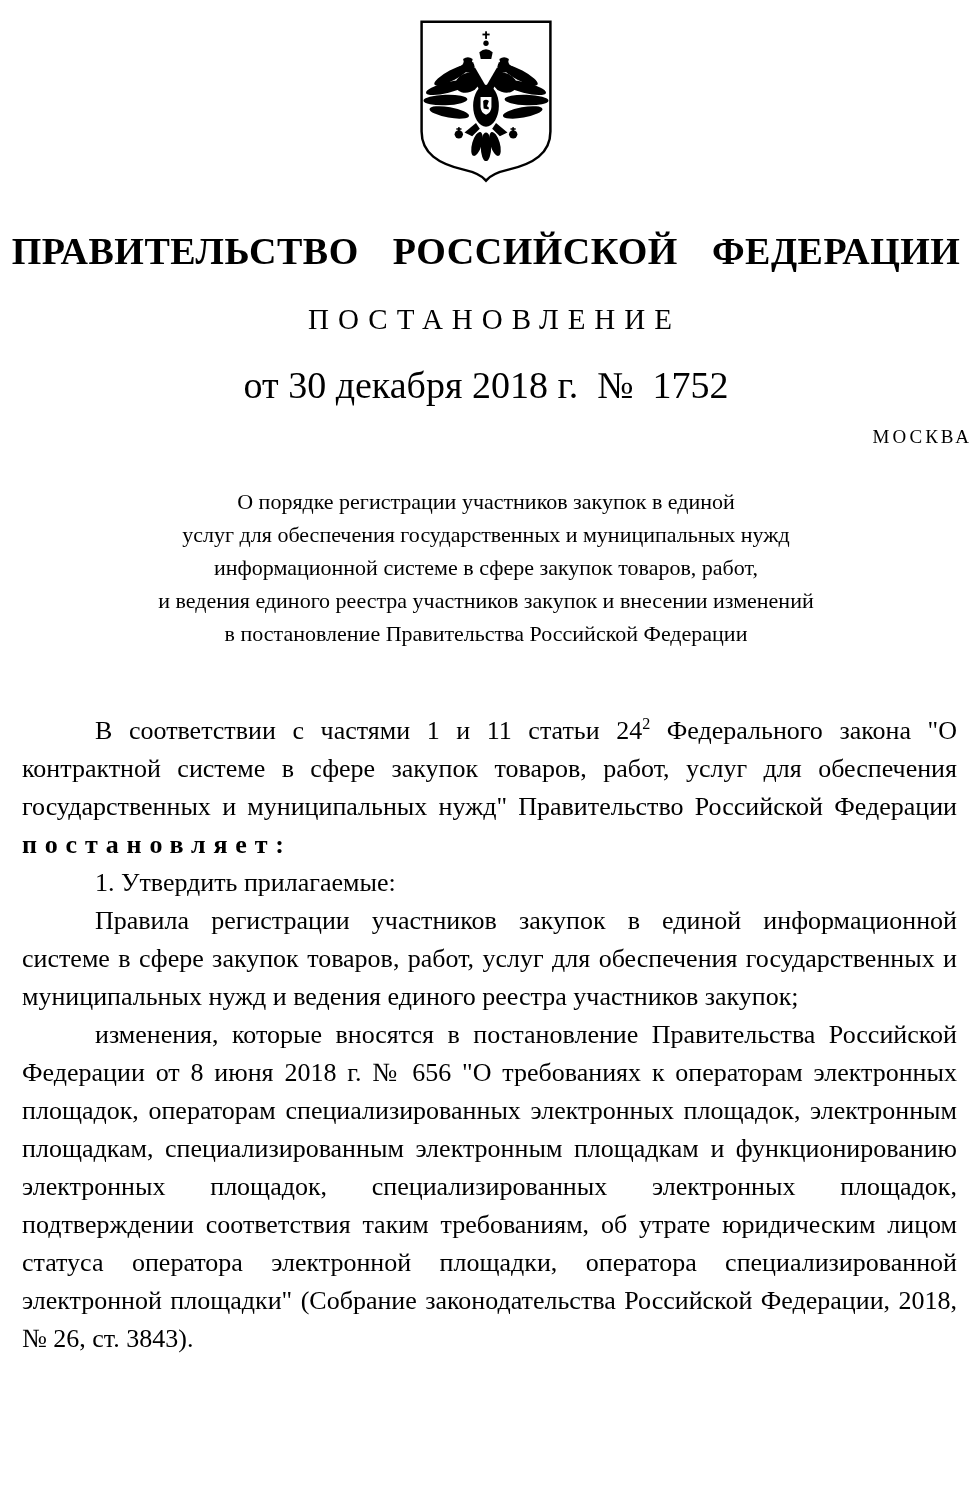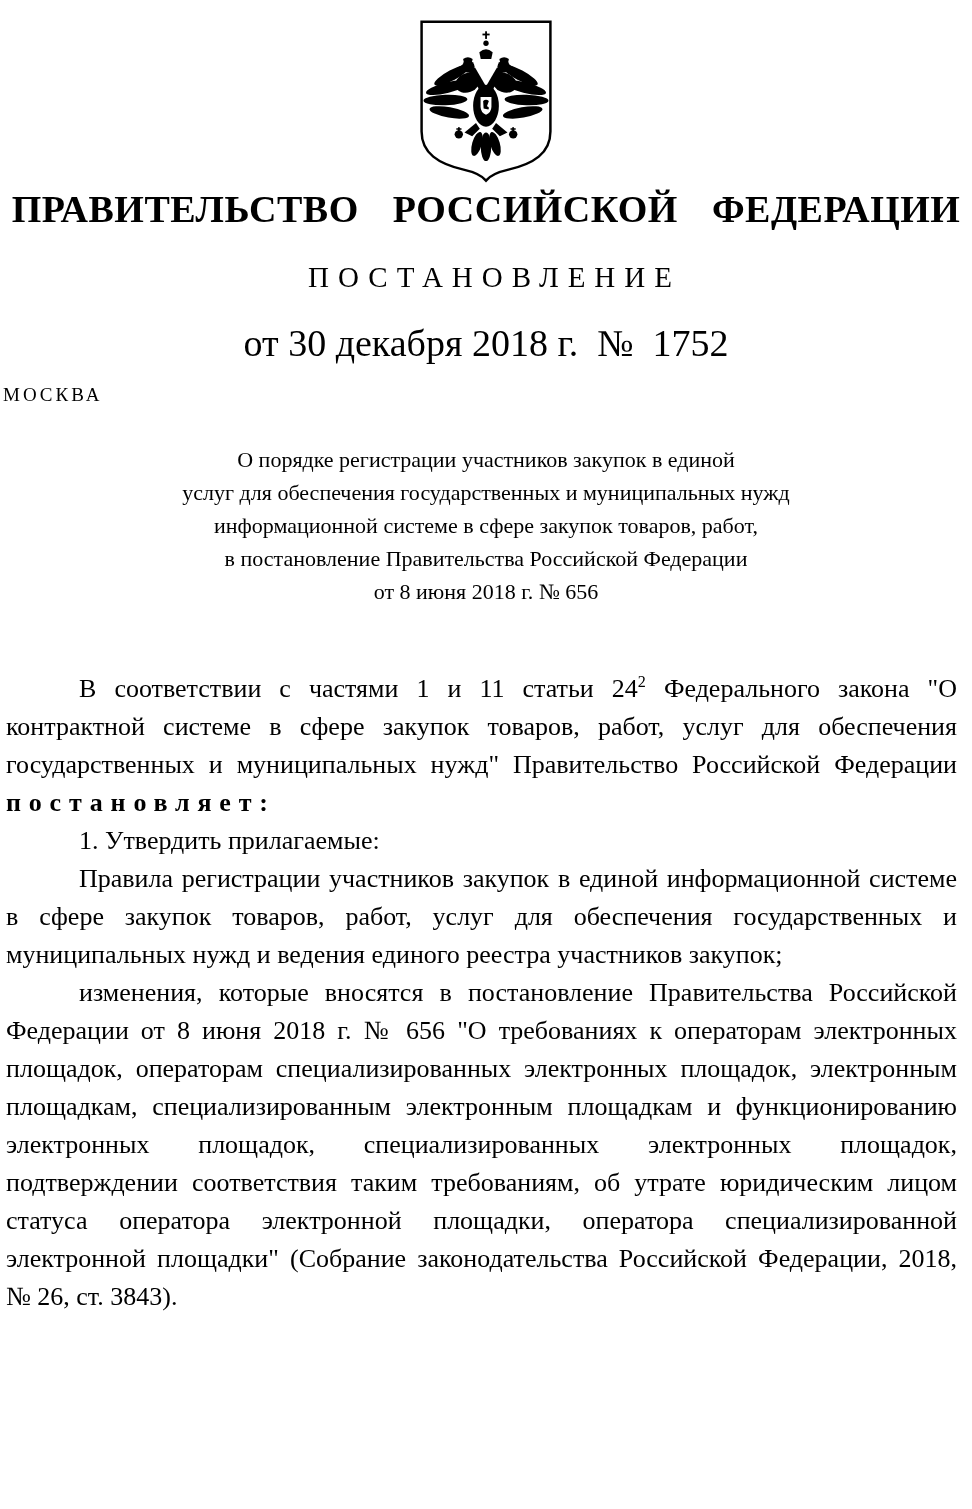--- a/index.html
+++ b/index.html
@@ -13,20 +13,21 @@
     font-family: "Liberation Serif", "DejaVu Serif", serif;
     overflow: hidden;
   }
   .emblem {
     display: block;
     width: 146px;
     height: 172px;
     margin: 14px auto 0;
   }
   .org-name {
+    margin-top: 42px;
     text-align: center;
     font-size: 38px;
     line-height: 46px;
     font-weight: bold;
     word-spacing: 24px;
     letter-spacing: 0.5px;
     white-space: nowrap;
   }
   .doc-type {
     margin-top: 28px;
@@ -39,36 +40,36 @@
   }
   .date-line {
     margin-top: 30px;
     text-align: center;
     font-size: 38px;
     line-height: 36px;
     white-space: pre;
   }
   .city {
     margin-top: 22px;
-    text-align: left;
+    text-align: right;
     font-size: 19px;
     line-height: 24px;
     letter-spacing: 3px;
     padding-left: 3px;
   }
   .title {
     margin-top: 36px;
     text-align: center;
     font-weight: normal;
     font-size: 22px;
     line-height: 33px;
   }
   .body-text {
     margin-top: 62px;
-    padding: 0 15px 0 6px;
+    padding: 0 15px 0 22px;
     font-size: 26px;
     line-height: 38px;
     text-align: justify;
   }
   .para {
     margin: 0;
     text-indent: 73px;
   }
   .decree-word {
     font-weight: bold;
@@ -123,22 +124,22 @@
   <div class="doc-type">ПОСТАНОВЛЕНИЕ</div>
 
   <div class="date-line">от 30 декабря 2018 г.  №  1752</div>
 
   <div class="city">МОСКВА</div>
 
   <div class="title">
     <div>О порядке регистрации участников закупок в единой</div>
     <div>услуг для обеспечения государственных и муниципальных нужд</div>
     <div>информационной системе в сфере закупок товаров, работ,</div>
+    <div>и ведения единого реестра участников закупок и внесении изменений</div>
     <div>в постановление Правительства Российской Федерации</div>
-    <div>от 8 июня 2018 г. № 656</div>
   </div>
 
   <div class="body-text">
     <p class="para"><span>В соответствии с частями 1 и 11 статьи 24</span><sup class="fn">2</sup><span> Федерального закона "О контрактной системе в сфере закупок товаров, работ, услуг для обеспечения государственных и муниципальных нужд" Правительство Российской Федерации </span><span class="decree-word">постановляет:</span></p>
     <p class="para">1. Утвердить прилагаемые:</p>
     <p class="para">Правила регистрации участников закупок в единой информационной системе в сфере закупок товаров, работ, услуг для обеспечения государственных и муниципальных нужд и ведения единого реестра участников закупок;</p>
     <p class="para">изменения, которые вносятся в постановление Правительства Российской Федерации от 8 июня 2018 г. № 656 "О требованиях к операторам электронных площадок, операторам специализированных электронных площадок, электронным площадкам, специализированным электронным площадкам и функционированию электронных площадок, специализированных электронных площадок, подтверждении соответствия таким требованиям, об утрате юридическим лицом статуса оператора электронной площадки, оператора специализированной электронной площадки" (Собрание законодательства Российской Федерации, 2018, № 26, ст. 3843).</p>
   </div>
 
 </div>

